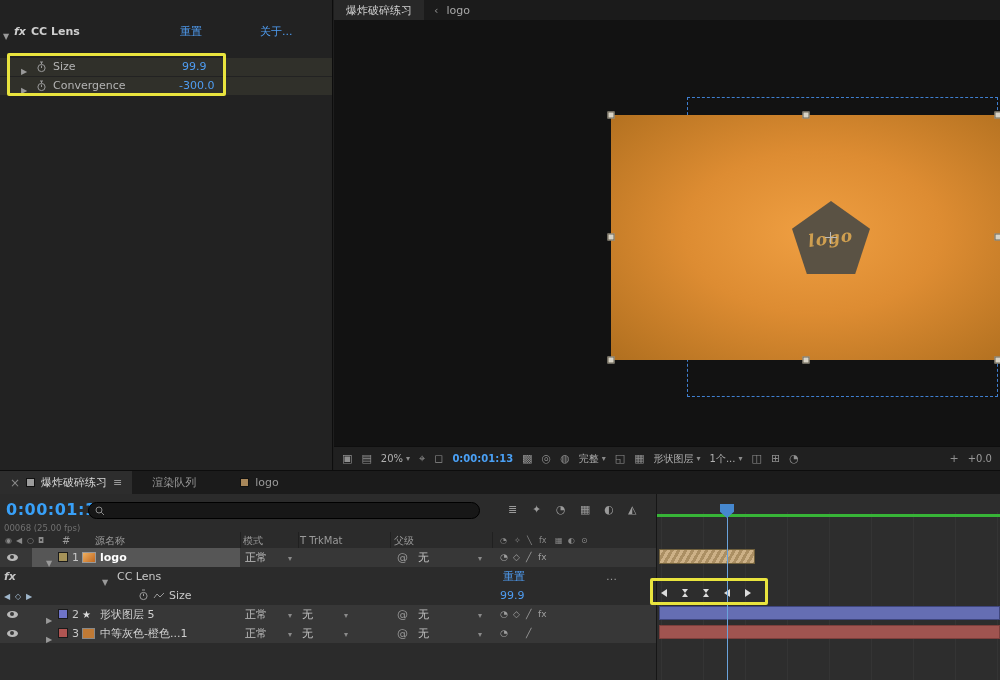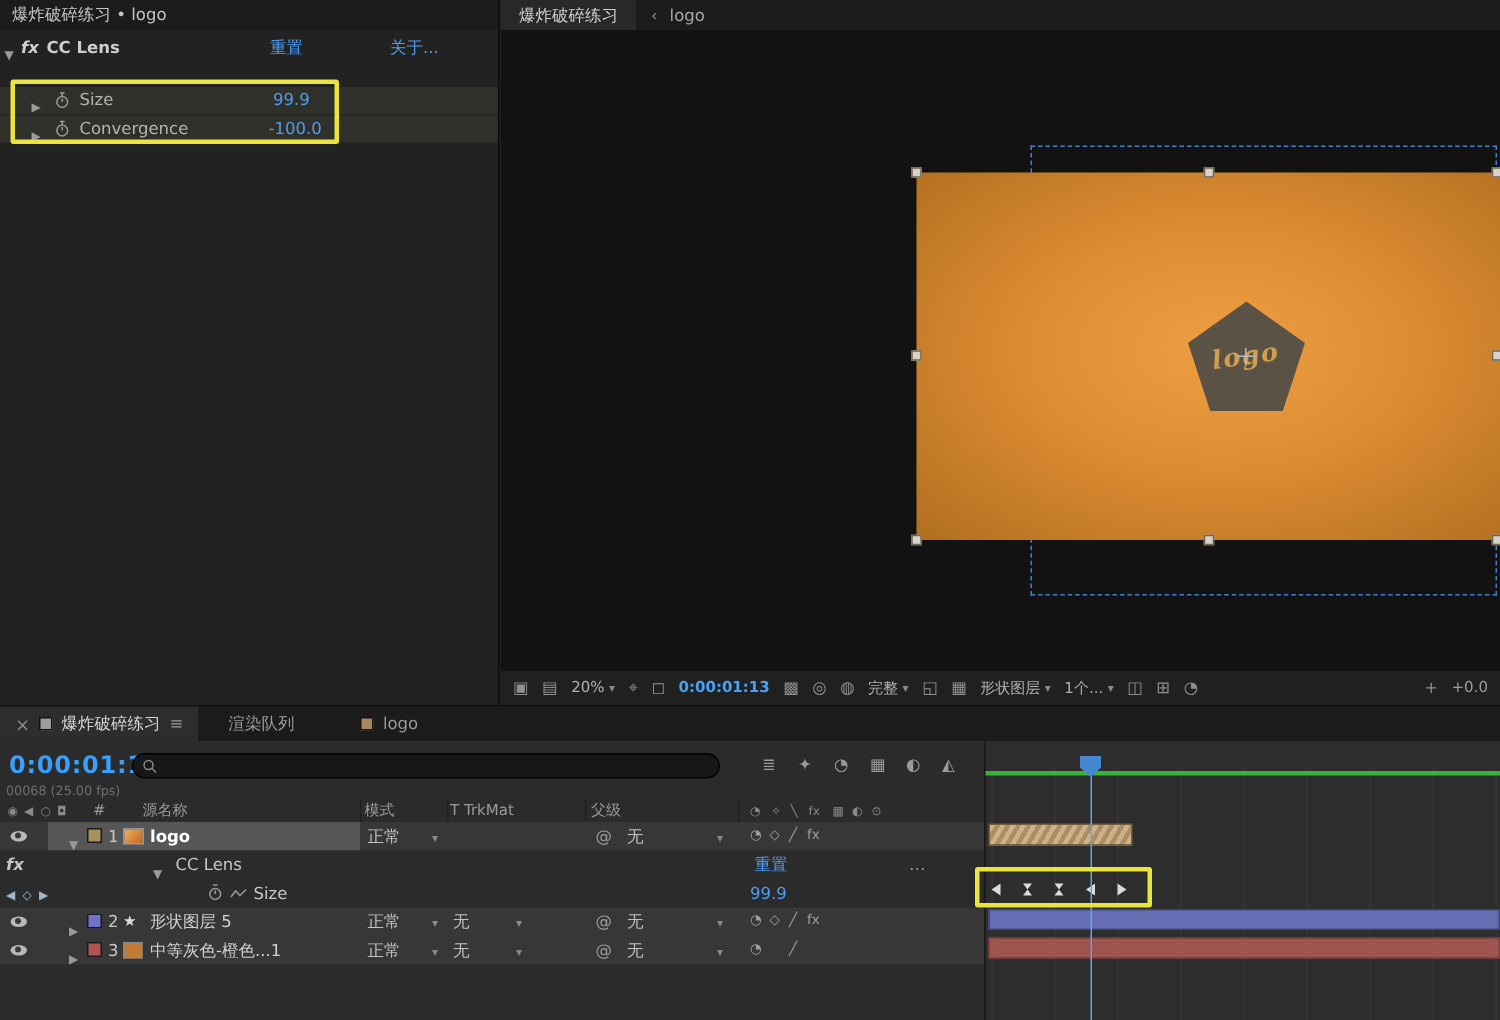--- a/index.html
+++ b/index.html
@@ -108,23 +108,20 @@
   .playhead-line{position:absolute;left:727px;top:41px;width:1px;height:169px;background:#6aa3dc;z-index:12;}
   .playhead-marker{position:absolute;left:720px;top:33px;width:14px;height:14px;background:#4688cf;z-index:13;
       clip-path:polygon(0 0,100% 0,100% 55%,50% 100%,0 55%);}
 </style>
 </head>
 <body>
 
 <div class="app">
 
   <section class="ecp">
-    <div class="panel-tabbar">
-      <span>爆炸破碎练习 • logo</span>
-    </div>
     <div class="fx-head">
       <span class="twirl" style="left:3px;top:5px">▼</span>
       <span class="fxbadge">fx</span>
       <span class="fxname">CC Lens</span>
       <span class="bluelink" style="position:absolute;left:180px">重置</span>
       <span class="bluelink" style="position:absolute;left:260px">关于...</span>
     </div>
 
 
     <div class="prow hl-row" style="top:58px">
@@ -141,21 +138,21 @@
 
     <div class="prow hl-row" style="top:77px">
       <span class="twirl" style="left:21px;top:5px">▶</span>
       <svg class="stopwatch" style="left:36px" width="11" height="12" viewBox="0 0 11 12">
         <circle cx="5.5" cy="7" r="3.6" fill="none" stroke="#9a9a9a"></circle>
         <line x1="5.5" y1="7" x2="5.5" y2="4.6" stroke="#9a9a9a"></line>
         <line x1="4" y1="1" x2="7" y2="1" stroke="#9a9a9a"></line>
         <line x1="5.5" y1="1" x2="5.5" y2="3" stroke="#9a9a9a"></line>
       </svg>
       <span class="plabel">Convergence</span>
-      <span class="pval blue" style="left:179px">-100.0</span>
+      <span class="pval blue" style="left:179px">-300.0</span>
     </div>
 
     <div class="hlbox" style="left:7px;top:53px;width:219px;height:43px"></div>
   </section>
 
   <section class="comp">
     <div class="comp-tabbar">
       <div class="comp-tab">
         <span>爆炸破碎练习</span>
       </div>

